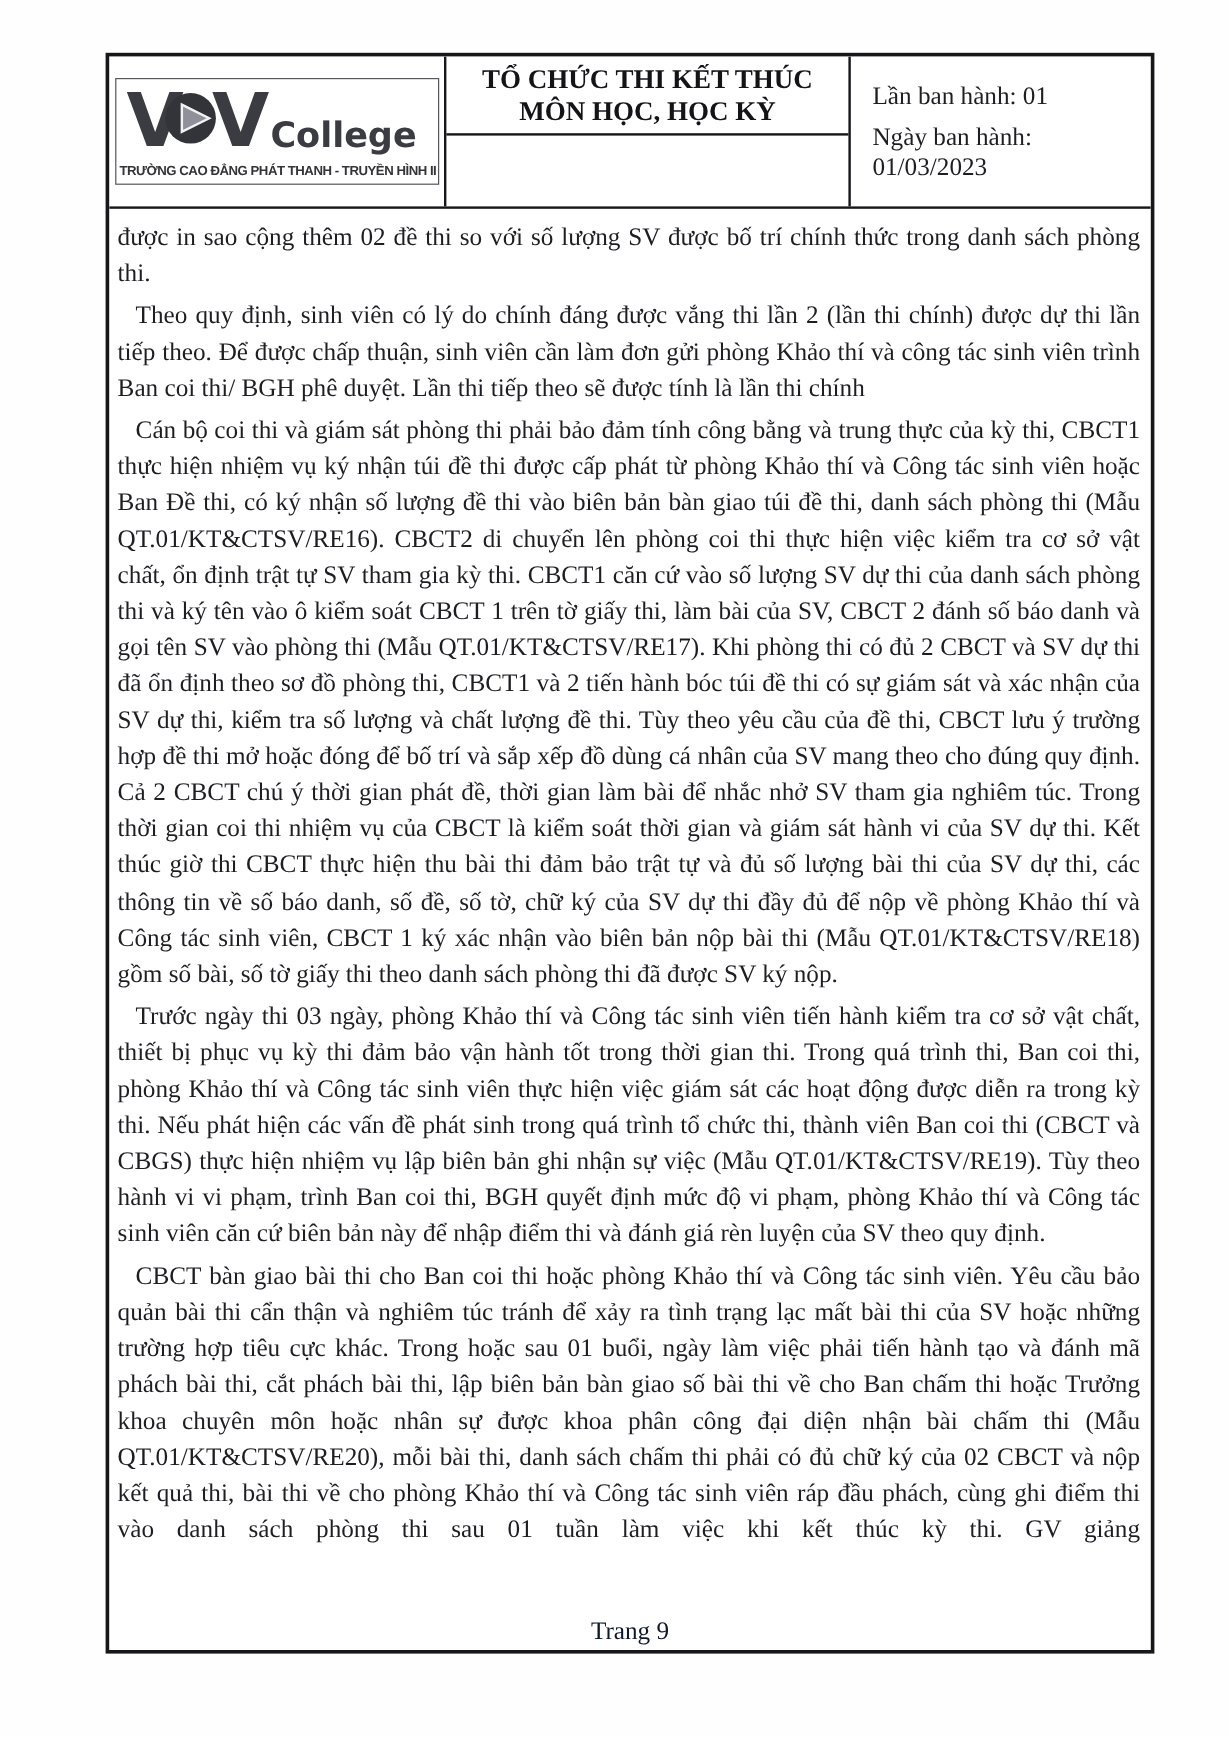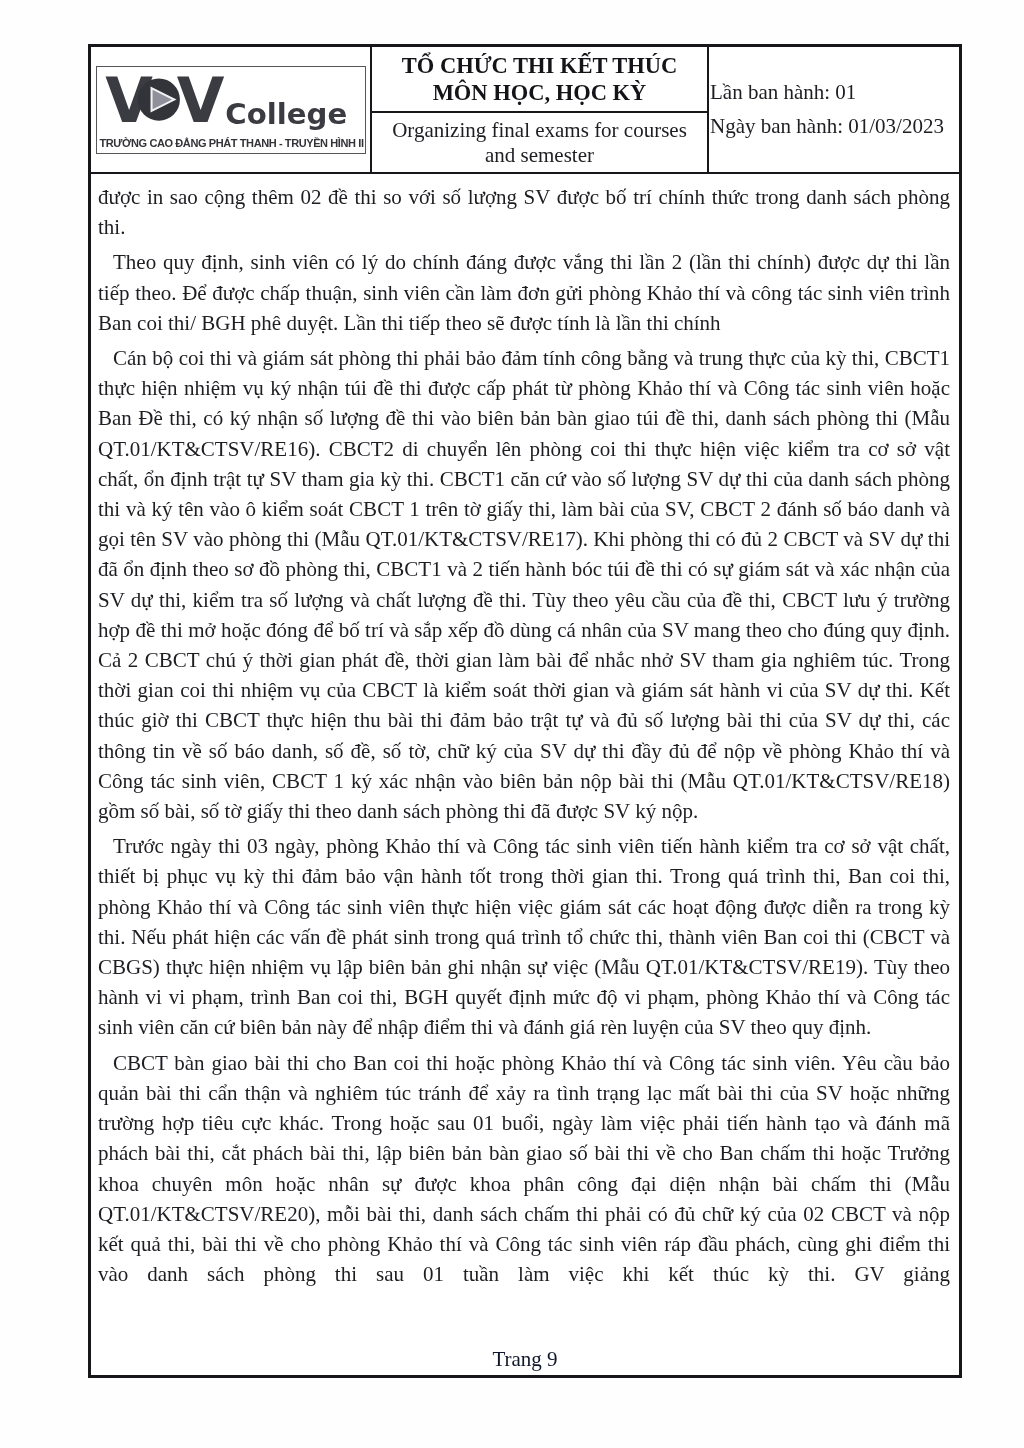--- a/index.html
+++ b/index.html
@@ -67,21 +67,21 @@
     flex: 1;
     display: flex; align-items: center; justify-content: center;
     text-align: center;
     font-size: 21px; line-height: 25px;
     padding: 2px 9px;
   }
   .issue-cell {
     flex: 1;
     display: flex; flex-direction: column; justify-content: center;
     gap: 9px;
-    padding-left: 1px;
+    padding-left: 18px;
     font-size: 21px;
   }
 
   
   .body-text {
     padding: 8px 9px 0 7px;
     font-size: 21px;
     line-height: 30.2px;
     text-align: justify;
     color: #1d1d22;
@@ -127,21 +127,20 @@
           </svg>
           <div class="logo-subtitle">TRƯỜNG CAO ĐẲNG PHÁT THANH - TRUYỀN HÌNH II</div>
         </div>
       </div>
 
       <div class="cell title-cell">
         <div class="title-vi">
           <div>TỔ CHỨC THI KẾT THÚC</div>
           <div>MÔN HỌC, HỌC KỲ</div>
         </div>
-        <div class="title-en">Organizing final exams for courses and semester</div>
       </div>
 
       <div class="cell issue-cell">
         <div>Lần ban hành: 01</div>
         <div>Ngày ban hành: 01/03/2023</div>
       </div>
 
     </div>
 
     <div class="body-text">

